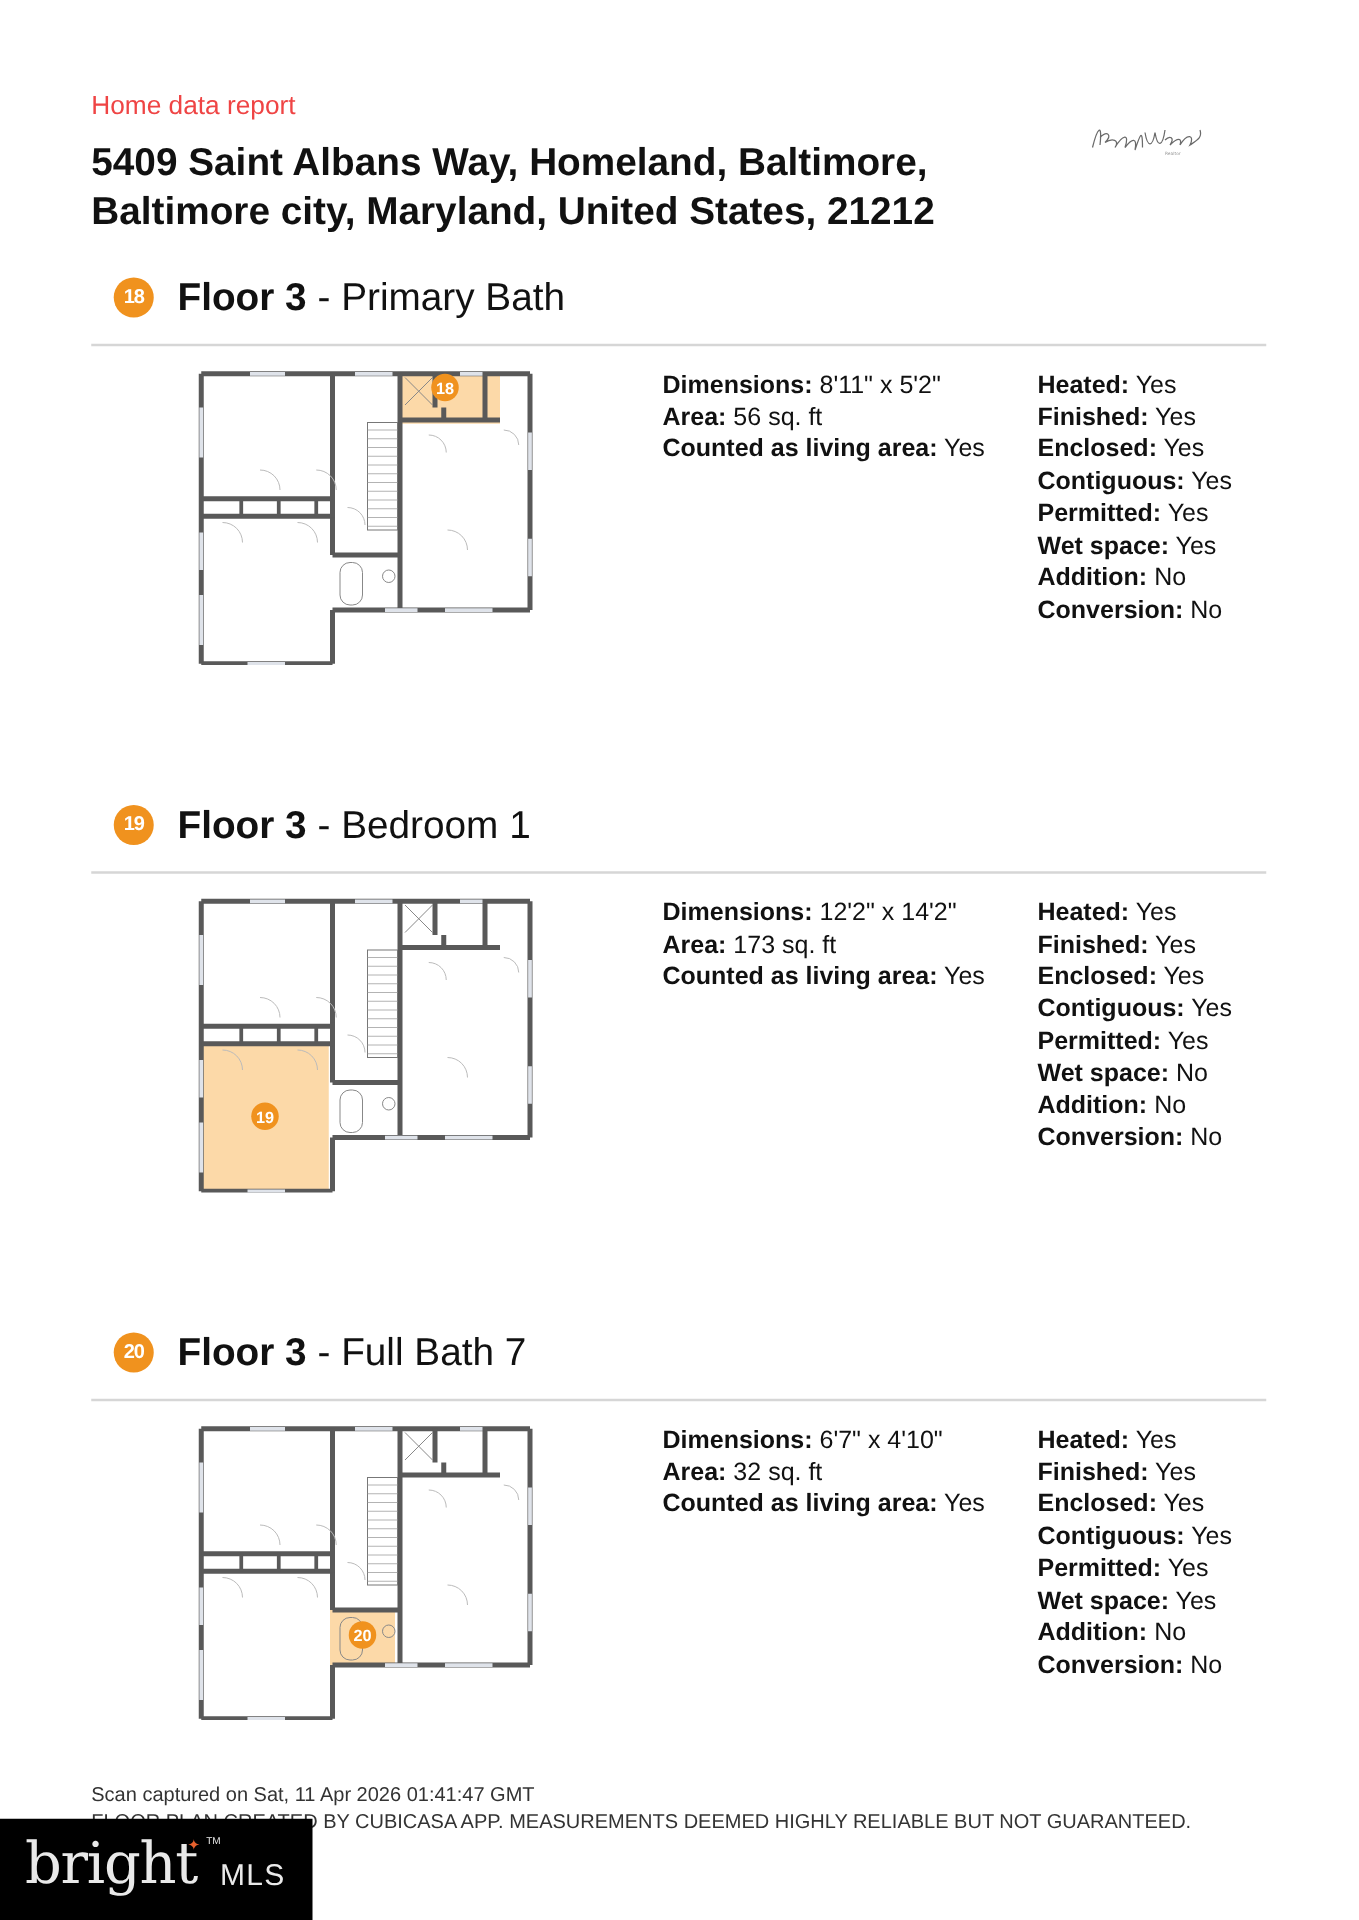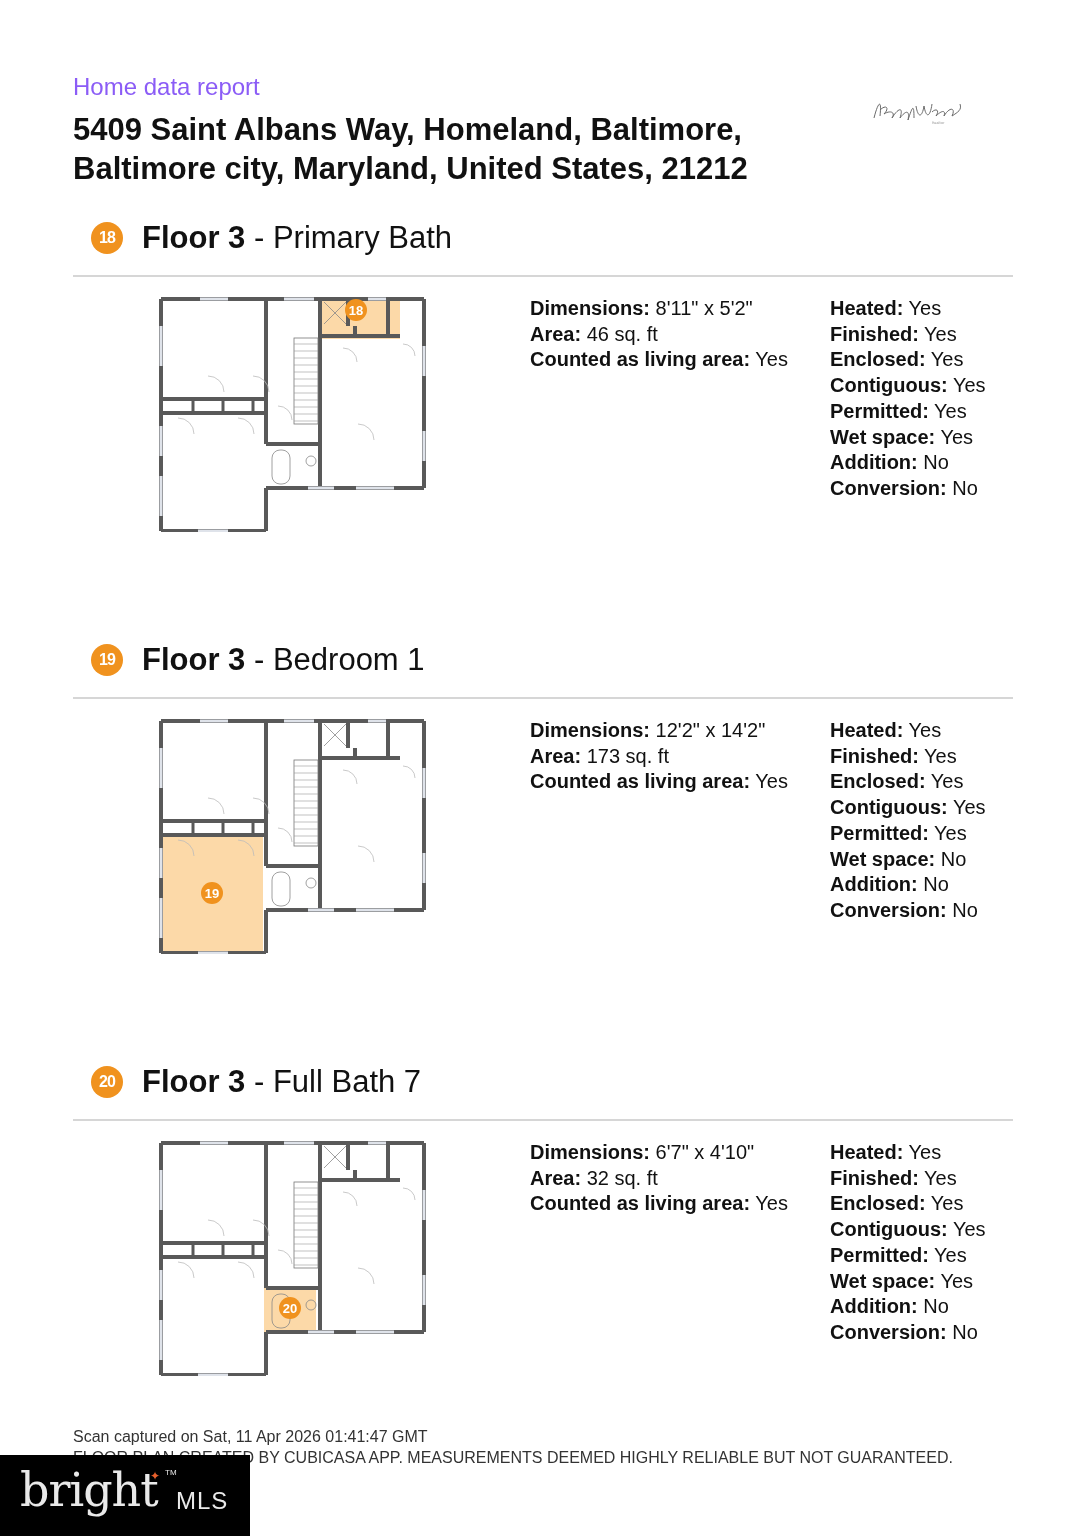--- a/index.html
+++ b/index.html
@@ -1,18 +1,18 @@
 <!DOCTYPE html>
 <html><head>
 <meta charset="utf-8">
 <style>
   html, body { margin: 0; padding: 0; background: #ffffff; }
   body { width: 1087px; height: 1536px; position: relative; overflow: hidden;
          font-family: "Liberation Sans", "DejaVu Sans", sans-serif; color: #111; }
-  .subtitle { position: absolute; left: 73px; top: 73px; font-size: 24px; color: #8b5cf6; text-align: center; }
+  .subtitle { position: absolute; left: 73px; top: 73px; font-size: 21px; color: #ef4444; text-align: center; }
   .address { position: absolute; left: 73px; top: 110px; width: 760px; font-size: 31px; font-weight: bold; line-height: 39px; color: #111; }
   .signature { position: absolute; left: 866px; top: 88px; width: 100px; height: 44px; }
   .section { position: absolute; left: 0; width: 944px; height: 420px; }
   .sec-head { position: absolute; left: 91px; top: 0; height: 40px; display: flex; align-items: center; }
   .badge { width: 32px; height: 32px; border-radius: 50%; background: #f0921e; color: #fff; font-size: 16px; font-weight: bold;
            display: flex; align-items: center; justify-content: center; letter-spacing: -1px; }
   .sec-title { margin-left: 19px; font-size: 31px; color: #111; white-space: nowrap; }
   .sec-title .fl { font-weight: bold; margin-top: 36px; }
   .rule { position: absolute; left: 73px; top: 57px; width: 940px; height: 2px; background: #d6d6d6; }
   .plan { position: absolute; left: 158px; top: 78px; width: 270px; height: 236px; }
@@ -102,21 +102,21 @@
         <path d="M200 128 a16 16 0 0 1 16 16" fill="none" stroke="#bbb" stroke-width="0.8"></path>
         <path d="M245 48 a12 12 0 0 1 12 12" fill="none" stroke="#bbb" stroke-width="0.8"></path>
         <rect x="114" y="154" width="18" height="34" rx="8" fill="none" stroke="#888" stroke-width="0.8"></rect>
         <circle cx="153" cy="165" r="5" fill="none" stroke="#888" stroke-width="0.8"></circle>
         <path d="M166 6 L188 28 M188 6 L166 28" stroke="#888" stroke-width="0.8"></path>
         <circle cx="198" cy="14" r="11" fill="#f0921e"></circle>
         <text x="198" y="19" text-anchor="middle" font-size="13" font-weight="bold" fill="#fff" font-family="Liberation Sans, sans-serif">18</text>
       </svg></div>
   <div class="col1">
       <div class="row"><span class="k">Dimensions:</span><span> 8'11" x 5'2"</span></div>
-      <div class="row"><span class="k">Area:</span><span> 46 sq. ft</span></div>
+      <div class="row"><span class="k">Area:</span><span> 56 sq. ft</span></div>
       <div class="row"><span class="k">Counted as living area:</span><span> Yes</span></div>
     </div>
   <div class="col2">
       <div class="row"><span class="k">Heated:</span><span> Yes</span></div>
       <div class="row"><span class="k">Finished:</span><span> Yes</span></div>
       <div class="row"><span class="k">Enclosed:</span><span> Yes</span></div>
       <div class="row"><span class="k">Contiguous:</span><span> Yes</span></div>
       <div class="row"><span class="k">Permitted:</span><span> Yes</span></div>
       <div class="row"><span class="k">Wet space:</span><span> Yes</span></div>
       <div class="row"><span class="k">Addition:</span><span> No</span></div>

